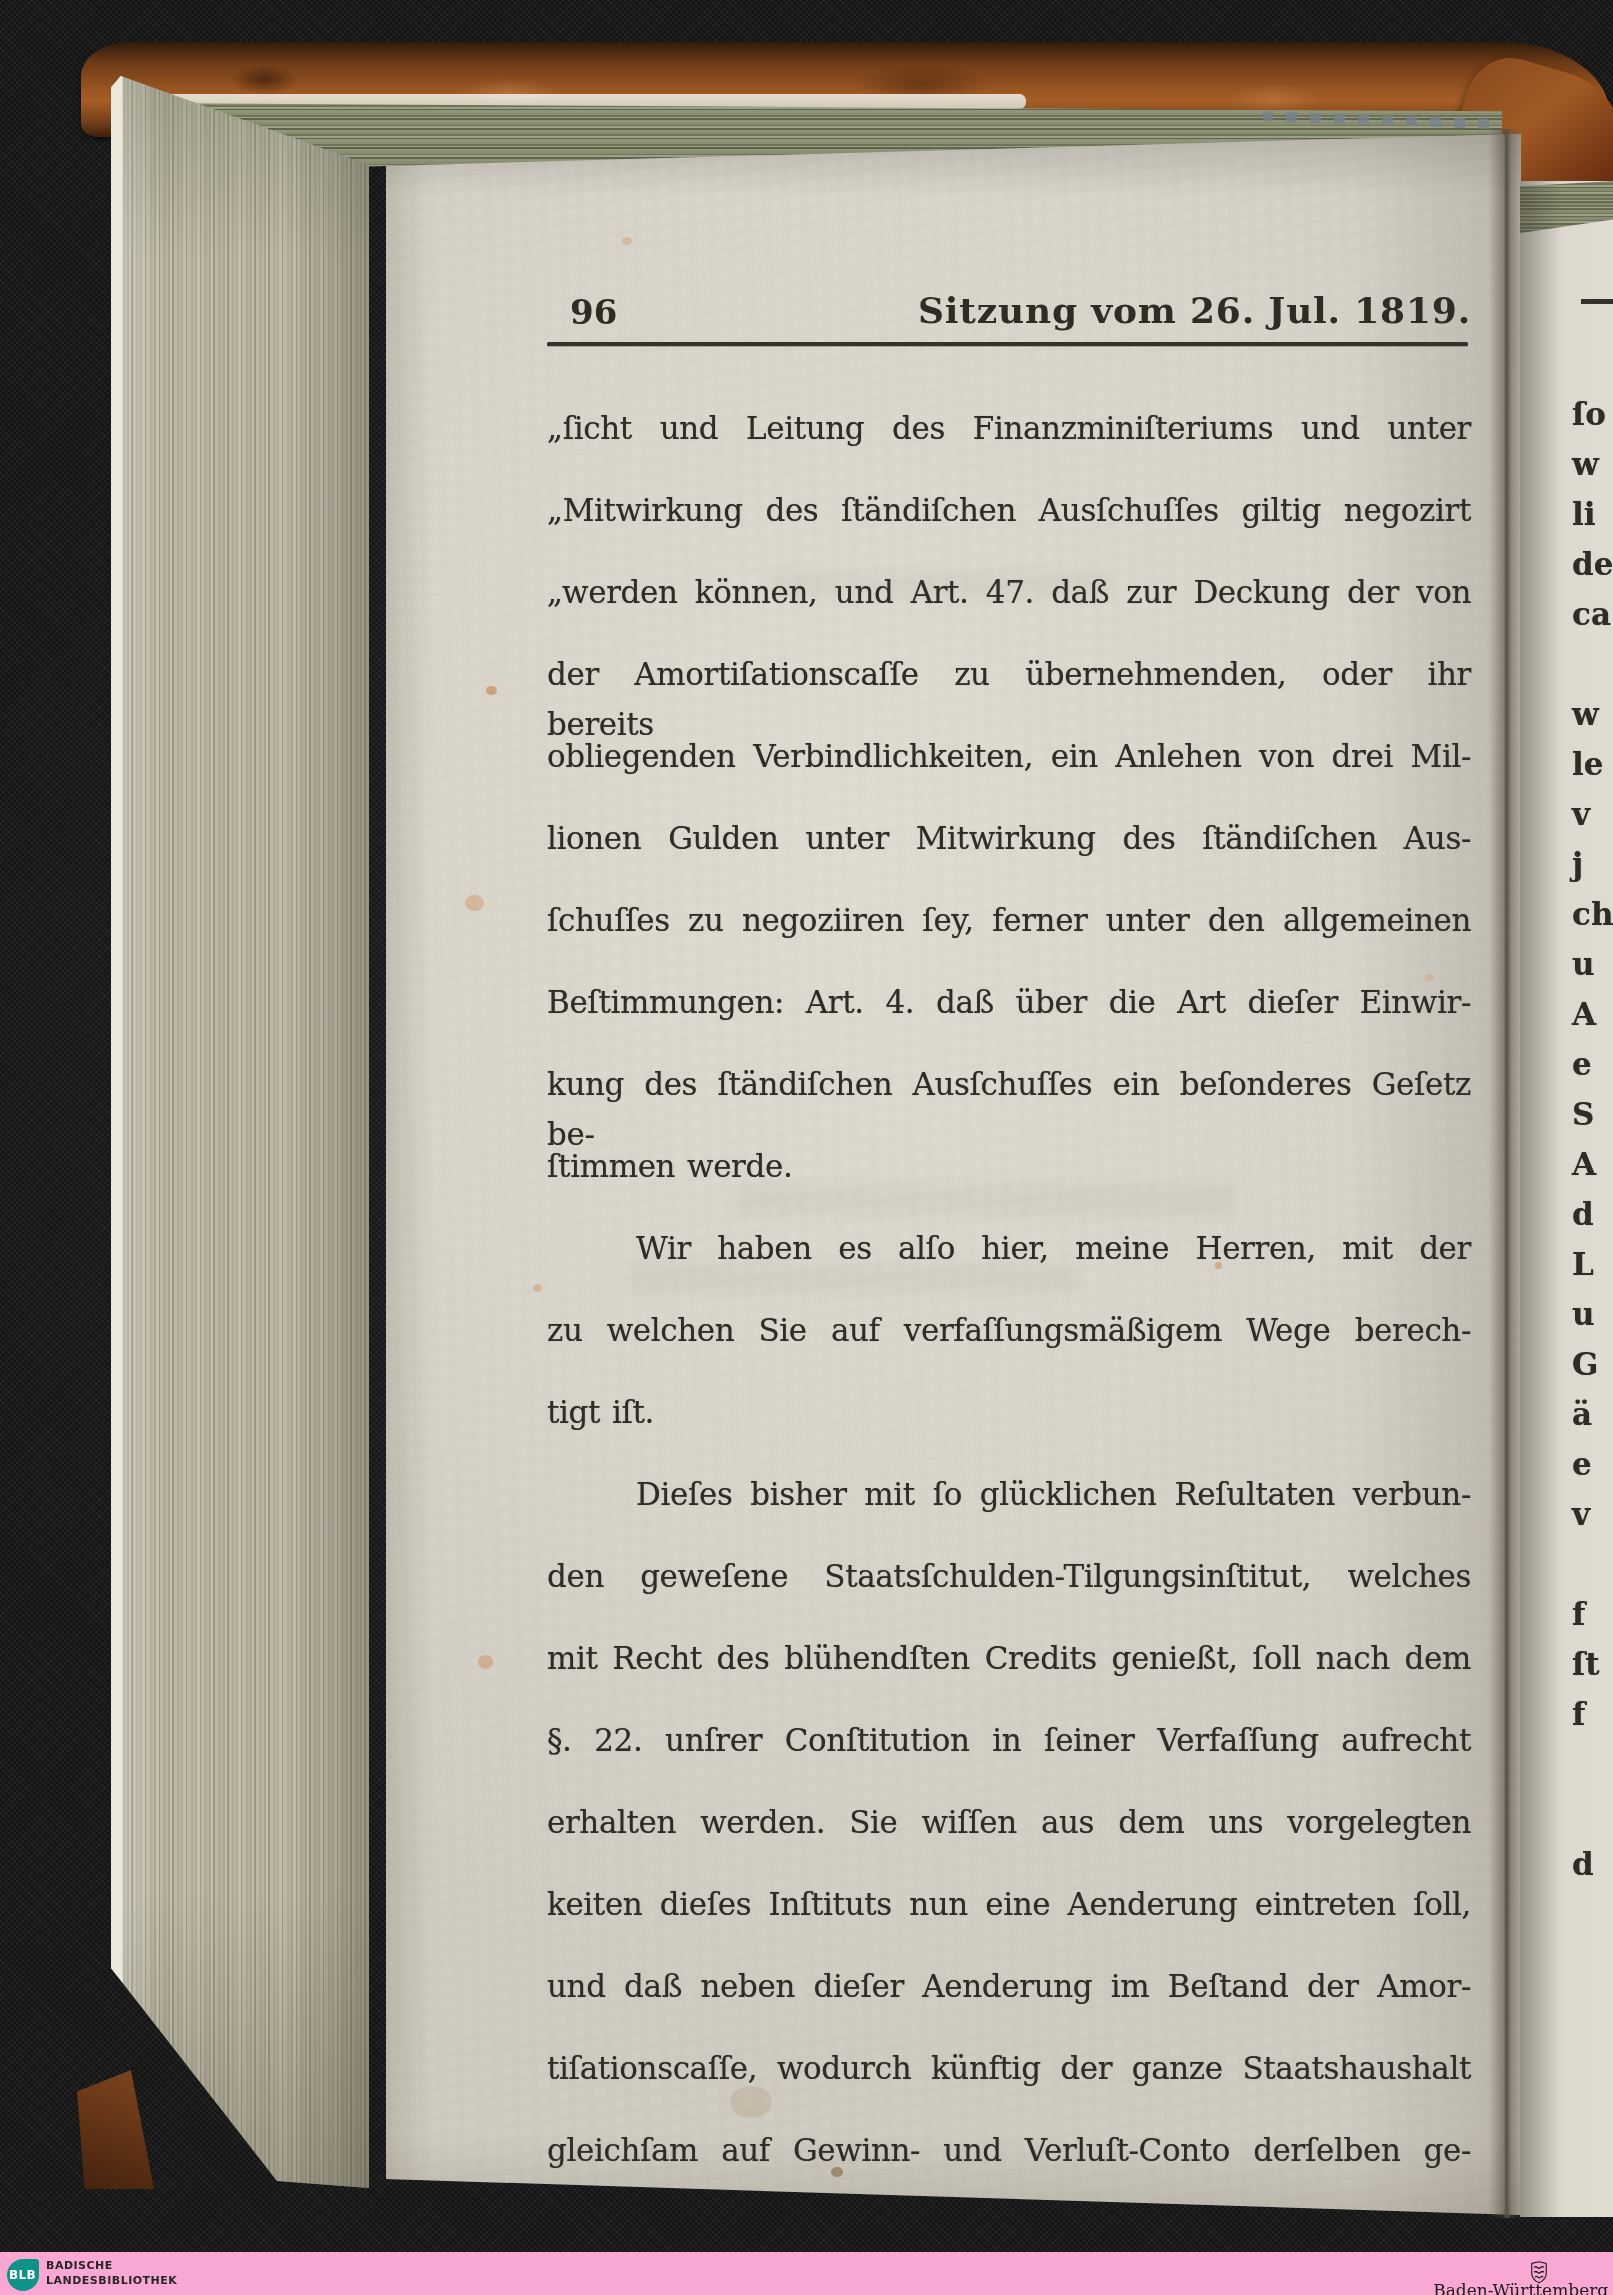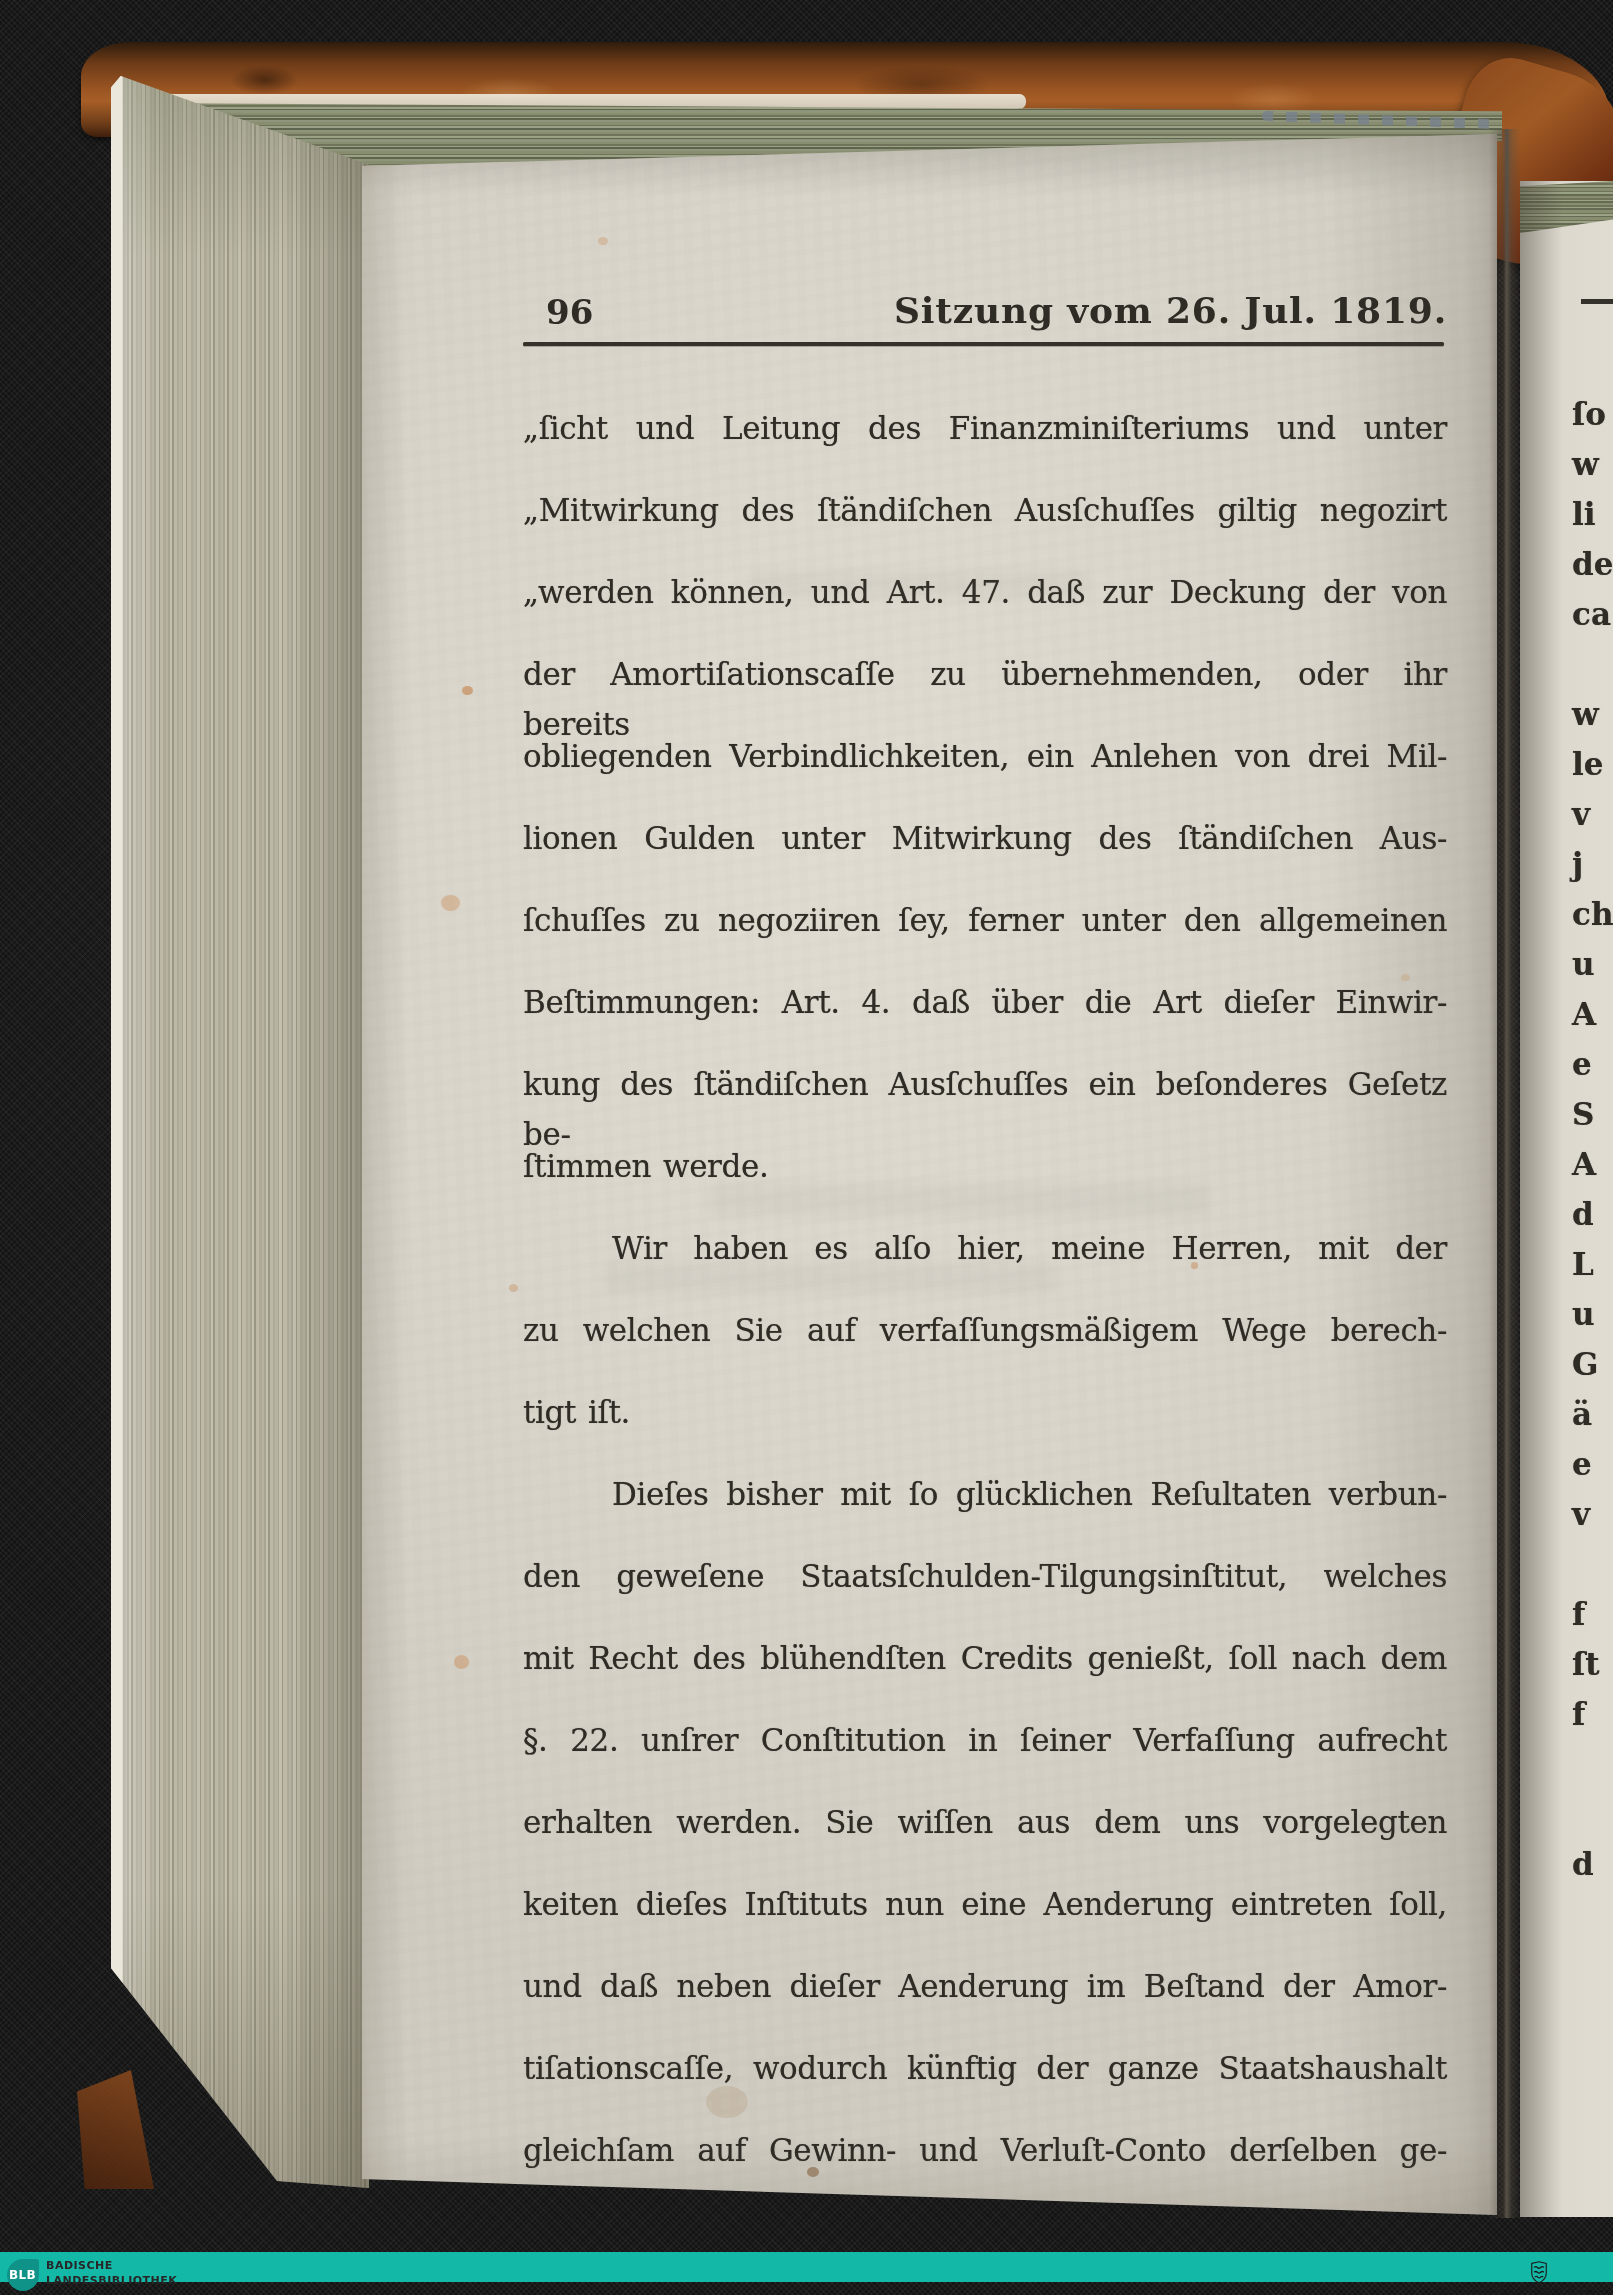--- a/index.html
+++ b/index.html
@@ -47,21 +47,21 @@
   .left-edges .tint{position:absolute;inset:0;
     background:
       linear-gradient(90deg,#ebe7da 0 11.3px,rgba(0,0,0,0) 12px),
       linear-gradient(90deg,rgba(255,255,255,.28) 0%,rgba(0,0,0,0) 18%,rgba(0,0,0,0) 68%,rgba(66,62,48,.3) 100%),
       linear-gradient(180deg,rgba(110,116,88,.35) 0%,rgba(0,0,0,0) 9%,rgba(0,0,0,0) 86%,rgba(92,86,66,.3) 100%);}
   .corner-leather-bl{position:absolute;left:77px;top:2070px;width:77px;height:119px;
     background:linear-gradient(200deg,#8a4a1e,#4a230d);
     clip-path:polygon(0 18%,70% 0,100% 100%,10% 100%);opacity:.9;}
 
   
-  .page{position:absolute;left:362px;top:134px;width:1135px;height:2084px;
+  .page{position:absolute;left:386px;top:134px;width:1135px;height:2084px;
     background:
       radial-gradient(ellipse 887px 1210px at 42% 34%, #e0dcd2 0%, #d9d5cb 55%, #d0ccc2 100%);
     clip-path:polygon(0 32px,1135px 0,1135px 2081px,0 2045px);padding-left:12px;}
   .page .shade{position:absolute;inset:0;
     background:
       linear-gradient(90deg,rgba(118,108,92,.22) 0%,rgba(0,0,0,0) 4%),
       linear-gradient(180deg,rgba(108,104,92,.28) 0%,rgba(0,0,0,0) 3%),
       linear-gradient(90deg,rgba(0,0,0,0) 84%,rgba(96,86,74,.16) 96%,rgba(64,56,46,.28) 100%),
       linear-gradient(0deg,rgba(96,86,66,.18) 0%,rgba(0,0,0,0) 4%);}
   .page .grain{position:absolute;inset:0;opacity:.5;
@@ -98,21 +98,21 @@
     background:repeating-linear-gradient(180deg,#888d70 0 2.4px,#6e735a 2.4px 4px,#9ba185 4px 5.6px,#656a52 5.6px 7.3px);
     clip-path:polygon(0 10%,100% 0,100% 74%,0 100%);}
   .facing-page .fshade{position:absolute;inset:0;
     background:linear-gradient(90deg,rgba(60,54,44,.38) 0%,rgba(0,0,0,0) 45%);}
   .facing-rule{position:absolute;left:61px;top:118px;width:35px;height:4.8px;background:#35322c;}
   .fragments{position:absolute;left:52px;top:208px;width:48px;color:#2f2c26;}
   .frag{height:50px;line-height:50px;font-size:31px;font-weight:bold;
     text-shadow:0 0 0.8px rgba(47,44,38,.55);}
 
   
-  .footer-bar{position:absolute;left:0;top:2252px;width:1613px;height:30px;background:#14b8a6;}
+  .footer-bar{position:absolute;left:0;top:2252px;width:1613px;height:44px;background:#f9a8d4;}
   .blb-logo{position:absolute;left:6.5px;top:6.5px;width:32px;height:32px;background:#0f9287;
     border-radius:50% 10% 50% 50%;display:flex;align-items:center;justify-content:center;}
   .blb-logo span{color:#ffffff;font-family:"DejaVu Sans","Liberation Sans",sans-serif;
     font-weight:bold;font-size:12px;letter-spacing:0.4px;}
   .blb-text{position:absolute;left:46px;top:5.6px;color:#262626;
     font-family:"DejaVu Sans","Liberation Sans",sans-serif;font-weight:bold;
     font-size:11px;line-height:15.3px;letter-spacing:0.5px;}
   .bw-block{position:absolute;right:1.6px;top:7px;height:44px;width:210px;}
   .bw-shield{position:absolute;left:129px;top:2.4px;}
   .bw-label{position:absolute;right:3.2px;top:21px;width:202px;text-align:right;

